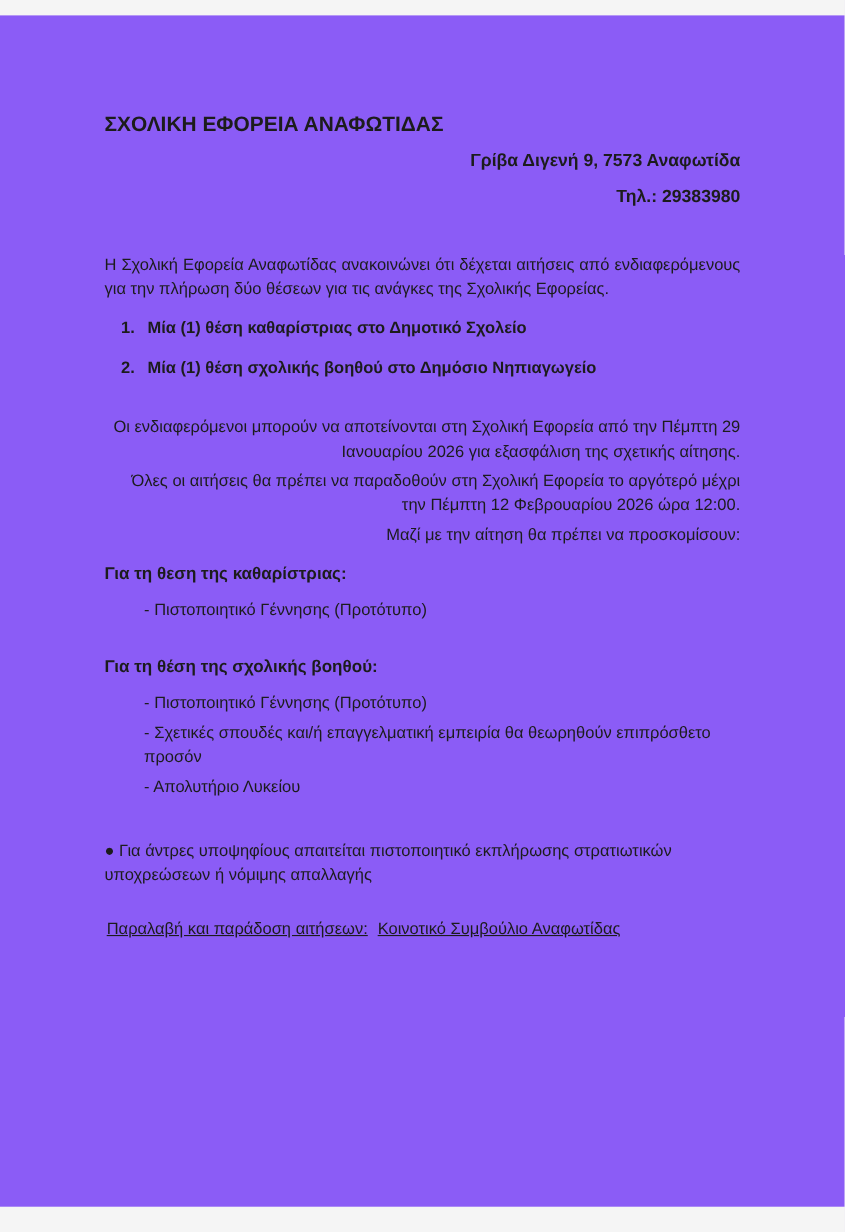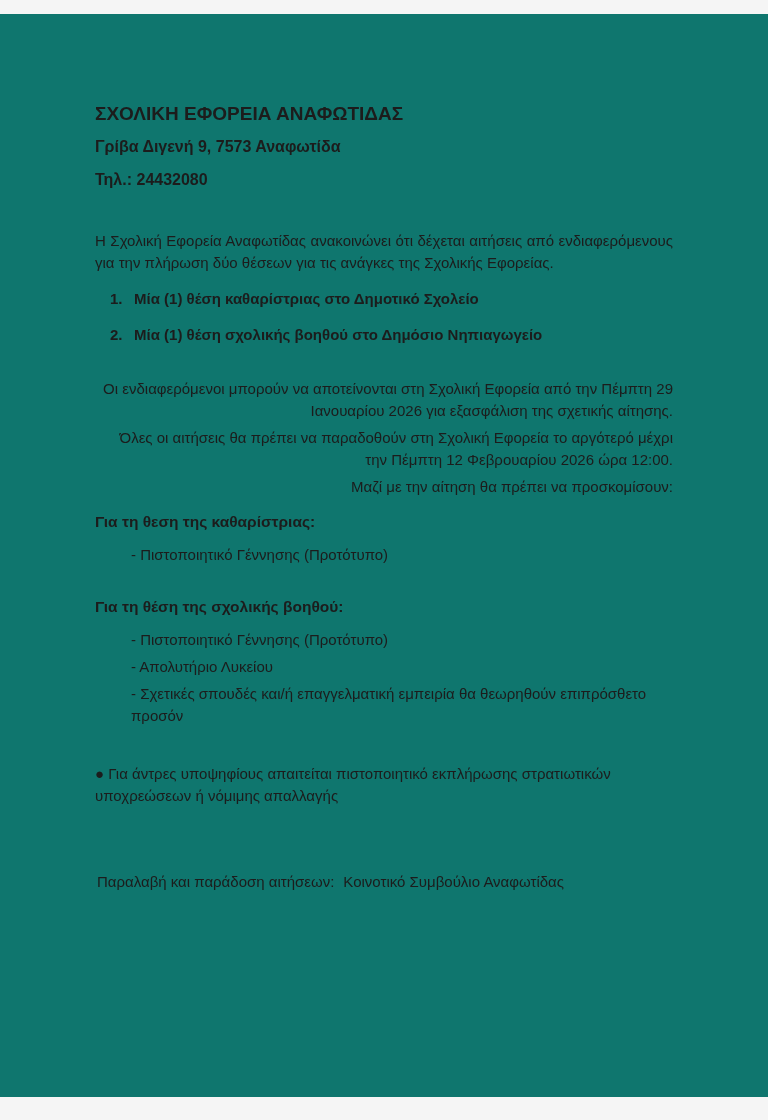--- a/index.html
+++ b/index.html
@@ -11,39 +11,40 @@
   .viewport {
     width: 768px;
     height: 1120px;
     background: #f5f5f5;
     overflow: hidden;
   }
   .page {
     width: 768px;
     height: 1083px;
     margin-top: 14px;
-    background: #0f766e;
+    background: #8b5cf6;
     color: #1c1c1c;
   }
   .doc {
     padding: 90px 95px 0 95px;
     font-size: 15px;
     line-height: 22px;
   }
   .org-name {
     font-size: 19px;
     font-weight: bold;
     line-height: 20px;
     margin-bottom: 13px;
   }
   .addr, .phone {
     font-size: 16px;
     font-weight: bold;
     line-height: 20px;
     margin-bottom: 13px;
+    text-align: right;
   }
   .phone { margin-bottom: 40px; }
   .intro {
     text-align: justify;
     margin-bottom: 10px;
   }
   .positions { margin-bottom: 32px; }
   .position-item {
     display: flex;
     font-weight: bold;
@@ -58,35 +59,35 @@
   .para-docs-intro { margin-bottom: 13px; margin-left: 29px; }
   .section-heading {
     font-weight: bold;
     font-size: 15.5px;
     margin-bottom: 11px;
   }
   .doc-item { margin-bottom: 5px; margin-left: 36px; }
   .gap-before-assistant { height: 25px; }
   .gap-before-military { height: 31px; }
   .military { margin-bottom: 0; }
-  .footer { margin-top: 64px; padding-left: 2px; }
+  .footer { margin-top: 27px; padding-left: 2px; text-decoration: underline; }
   .footer-line1 { margin-bottom: 10px; }
   .footer-line1 .value { margin-left: 9px; }
   .footer-line2 { padding-left: 201px; }
 </style>
 </head>
 <body>
 
 <div class="viewport">
   <div class="page">
     <div class="doc">
 
       <div class="org-name">ΣΧΟΛΙΚΗ ΕΦΟΡΕΙΑ ΑΝΑΦΩΤΙΔΑΣ</div>
       <div class="addr">Γρίβα Διγενή 9, 7573 Αναφωτίδα</div>
-      <div class="phone">Τηλ.: 24432080</div>
+      <div class="phone">Τηλ.: 29383980</div>
 
       <p class="intro">Η Σχολική Εφορεία Αναφωτίδας ανακοινώνει ότι δέχεται αιτήσεις από ενδιαφερόμενους για την πλήρωση δύο θέσεων για τις ανάγκες της Σχολικής Εφορείας.</p>
 
       <div class="positions">
         <div class="position-item">
           <span class="num">1.</span>
           <span>Μία (1) θέση καθαρίστριας στο Δημοτικό Σχολείο</span>
         </div>
         <div class="position-item">
           <span class="num">2.</span>
@@ -98,22 +99,22 @@
       <p class="para">Όλες οι αιτήσεις θα πρέπει να παραδοθούν στη Σχολική Εφορεία το αργότερό μέχρι την Πέμπτη 12 Φεβρουαρίου 2026 ώρα 12:00.</p>
       <p class="para para-docs-intro">Μαζί με την αίτηση θα πρέπει να προσκομίσουν:</p>
 
       <div class="section-heading">Για τη θεση της καθαρίστριας:</div>
       <p class="doc-item">- Πιστοποιητικό Γέννησης (Προτότυπο)</p>
 
       <div class="gap-before-assistant"></div>
 
       <div class="section-heading">Για τη θέση της σχολικής βοηθού:</div>
       <p class="doc-item">- Πιστοποιητικό Γέννησης (Προτότυπο)</p>
+      <p class="doc-item">- Σχετικές σπουδές και/ή επαγγελματική εμπειρία θα θεωρηθούν επιπρόσθετο προσόν</p>
       <p class="doc-item">- Απολυτήριο Λυκείου</p>
-      <p class="doc-item">- Σχετικές σπουδές και/ή επαγγελματική εμπειρία θα θεωρηθούν επιπρόσθετο προσόν</p>
 
       <div class="gap-before-military"></div>
 
       <p class="military"><span>●</span><span> Για άντρες υποψηφίους απαιτείται πιστοποιητικό εκπλήρωσης στρατιωτικών υποχρεώσεων ή νόμιμης απαλλαγής</span></p>
 
       <div class="footer">
         <p class="footer-line1">
           <span>Παραλαβή και παράδοση αιτήσεων:</span><span class="value">Κοινοτικό Συμβούλιο Αναφωτίδας</span>
         </p>
       </div>

